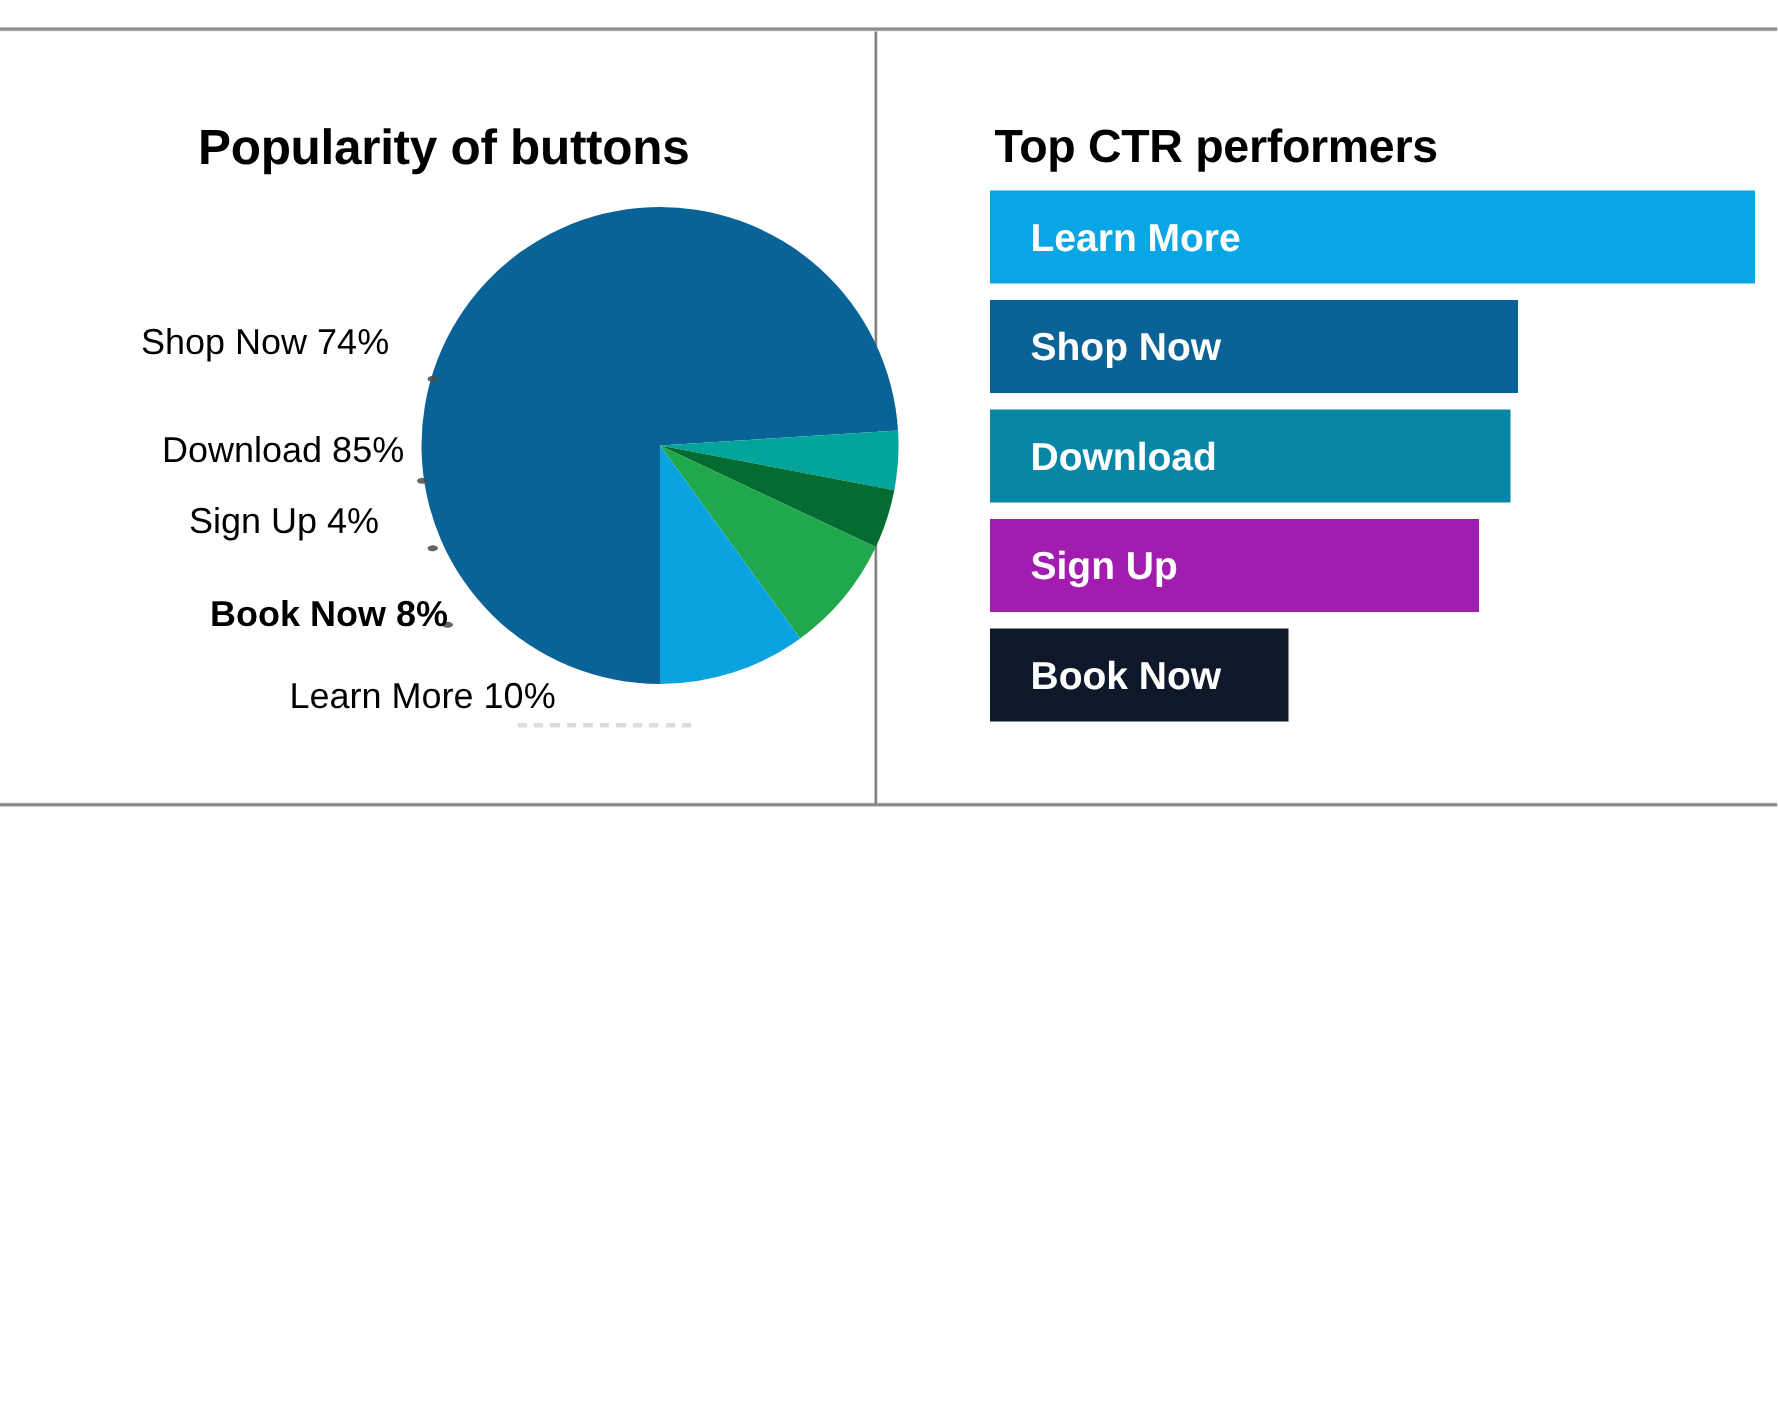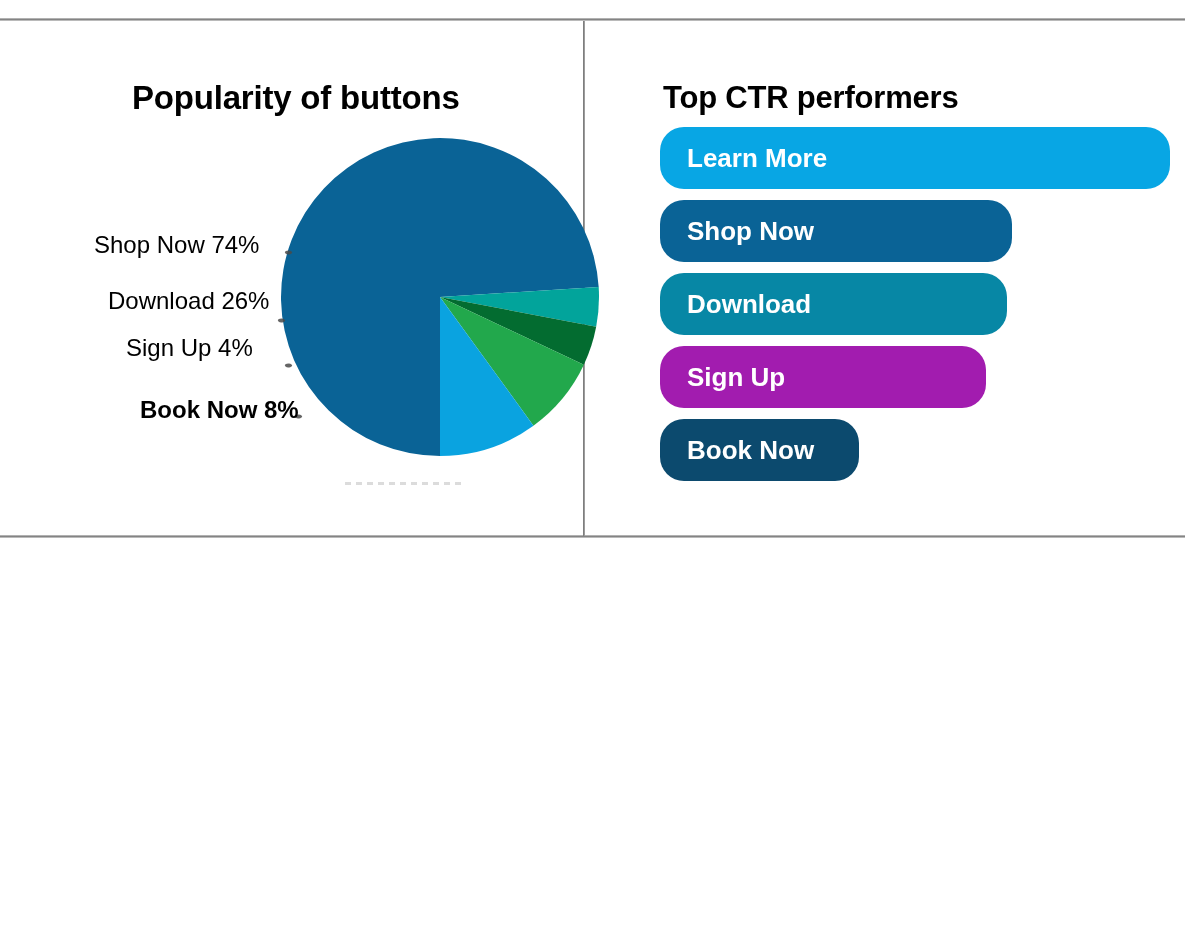--- a/index.html
+++ b/index.html
@@ -82,21 +82,21 @@
   .leader {
     position: absolute;
     width: 7px;
     height: 7px;
     background: #4a4a4a;
     border-radius: 50%;
     transform: scale(1, 0.55) rotate(-30deg);
     opacity: 0.85;
   }
 
-  #label-shop-now  { left: 46px;  top: 210px; text-align: center; }
+  #label-shop-now  { left: 46px;  top: 194px; text-align: center; }
   #label-download  { left: 60px;  top: 266px; }
   #label-sign-up   { left: 78px;  top: 313px; text-align: right; }
   #label-book-now  { left: 92px;  top: 375px; font-weight: bold; }
   #label-learn-more{ left: 145px; top: 430px; }
 
   #leader-shop-now  { left: 237px; top: 228px; }
   #leader-download  { left: 230px; top: 296px; }
   #leader-sign-up   { left: 237px; top: 341px; }
   #leader-book-now  { left: 247px; top: 392px; }
   #leader-learn-more{ left: 297px; top: 461px; opacity: 0.35; width: 120px; height: 3px; border-radius: 0; transform: none;
@@ -109,21 +109,20 @@
     top: 106px;
     width: 510px;
   }
   .ctr-bar-row { margin-bottom: 11px; }
   .ctr-bar {
     height: 62px;
     display: flex;
     align-items: center;
     box-sizing: border-box;
     padding-left: 27px;
-    border-radius: 24px;
   }
   .ctr-bar-label {
     color: #ffffff;
     font-size: 26px;
     font-weight: bold;
     white-space: nowrap;
   }
 </style>
 </head>
 <body>
@@ -147,23 +146,24 @@
     </svg>
   </div>
 
   <span class="leader" id="leader-shop-now"></span>
   <span class="leader" id="leader-download"></span>
   <span class="leader" id="leader-sign-up"></span>
   <span class="leader" id="leader-book-now"></span>
   <span class="leader" id="leader-learn-more"></span>
 
   <span class="pie-label" id="label-shop-now">Shop Now 74%</span>
-  <span class="pie-label" id="label-download">Download 26%</span>
+  <span class="pie-label" id="label-download">Download 85%</span>
   <span class="pie-label" id="label-sign-up">Sign Up 4%</span>
   <span class="pie-label" id="label-book-now">Book Now 8%</span>
+  <span class="pie-label" id="label-learn-more">Learn More 10%</span>
 </section>
 
 <section class="panel" id="panel-ctr">
   <h1 class="panel-title" id="ctr-title">Top CTR performers</h1>
   <div id="ctr-bars">
       <div class="ctr-bar-row">
         <div class="ctr-bar" style="width: 100%; background: rgb(8, 166, 228);">
           <span class="ctr-bar-label">Learn More</span>
         </div>
       </div>
@@ -176,21 +176,21 @@
         <div class="ctr-bar" style="width: 68%; background: rgb(7, 135, 165);">
           <span class="ctr-bar-label">Download</span>
         </div>
       </div>
       <div class="ctr-bar-row">
         <div class="ctr-bar" style="width: 64%; background: #a21caf;">
           <span class="ctr-bar-label">Sign Up</span>
         </div>
       </div>
       <div class="ctr-bar-row">
-        <div class="ctr-bar" style="width: 39%; background: #0c4a6e;">
+        <div class="ctr-bar" style="width: 39%; background: #0f172a;">
           <span class="ctr-bar-label">Book Now</span>
         </div>
       </div>
     </div>
 </section>
 
 <section class="panel" id="panel-industries">
   
 
   

